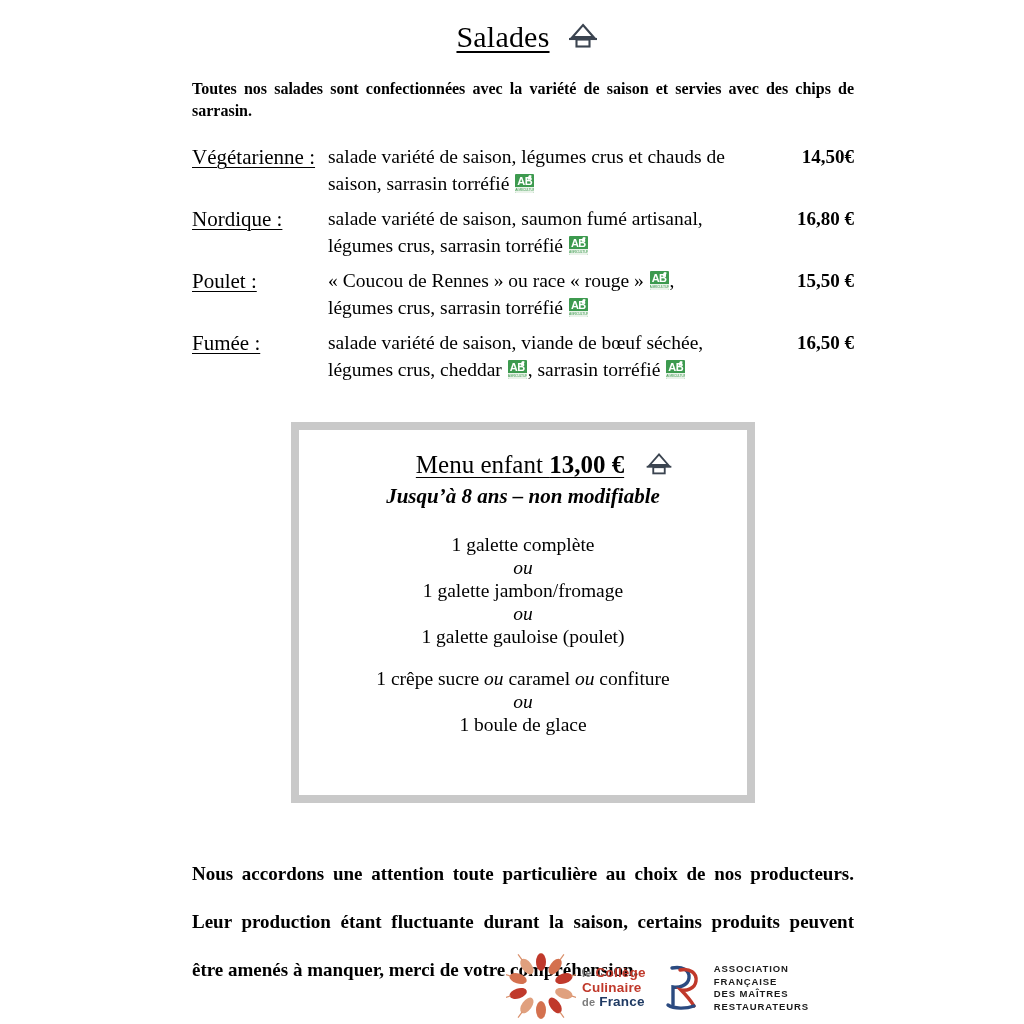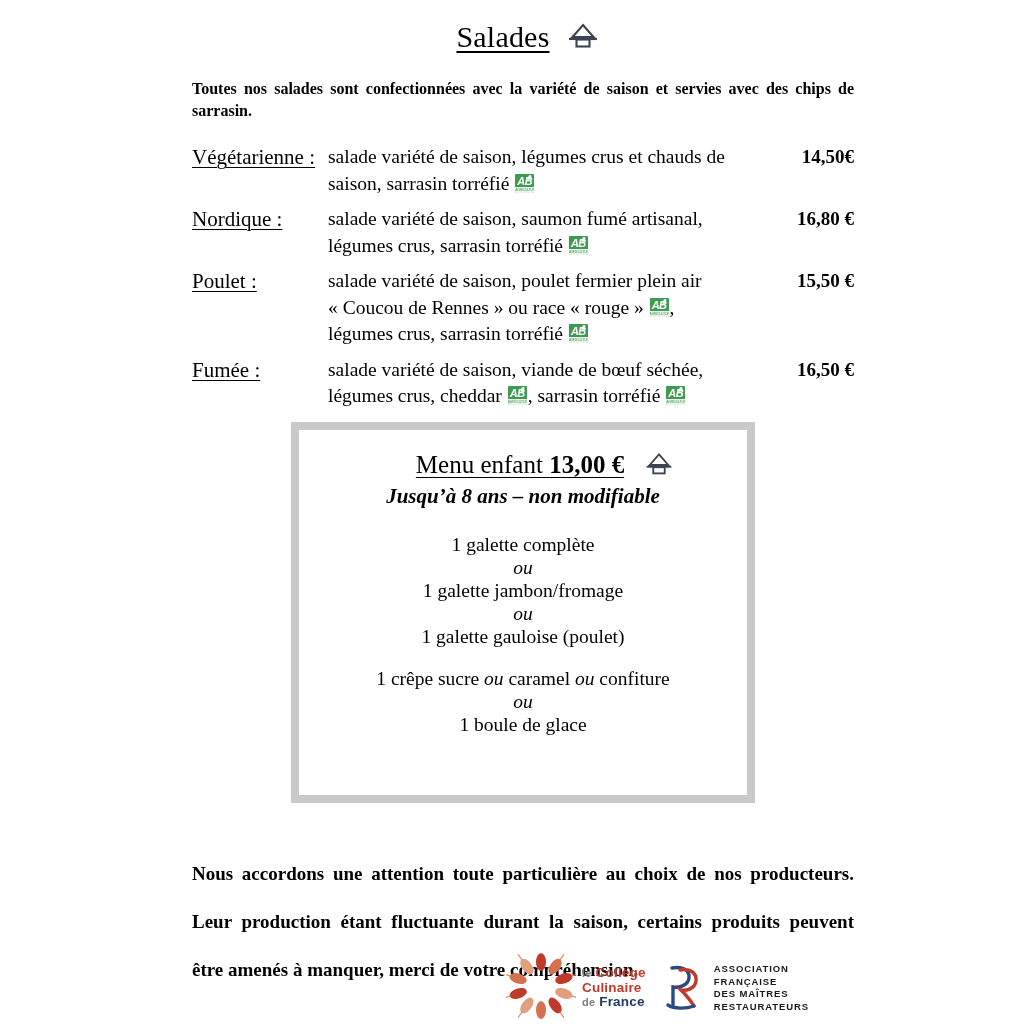--- a/index.html
+++ b/index.html
@@ -111,21 +111,20 @@
     overflow: hidden;
   }
   .ab .ab-letters {
     position: absolute;
     left: 0; right: 0;
     top: 1px;
     text-align: center;
     color: #ffffff;
     font-family: "Liberation Sans", sans-serif;
     font-weight: bold;
-    font-style: italic;
     font-size: 11px;
     line-height: 12px;
     letter-spacing: -0.5px;
   }
   .ab .ab-leaf {
     position: absolute;
     right: 3px;
     top: 1px;
     width: 3px;
     height: 5px;
@@ -283,21 +282,20 @@
       <div class="item-desc">
         <span class="line">salade variété de saison, saumon fumé artisanal,</span>
         <span class="line"><span>légumes crus, sarrasin torréfié </span><span class="ab"><span class="ab-letters">AB</span><span class="ab-leaf"></span><span class="ab-sub">AGRICULTURE BIOLOGIQUE</span></span><span></span></span>
       </div>
       <div class="item-price">16,80 €</div>
     </div>
 
     <div class="item">
       <div class="item-name">Poulet :</div>
       <div class="item-desc">
-        <span class="line">salade variété de saison, poulet fermier plein air</span>
         <span class="line"><span>« Coucou de Rennes » ou race « rouge » </span><span class="ab"><span class="ab-letters">AB</span><span class="ab-leaf"></span><span class="ab-sub">AGRICULTURE BIOLOGIQUE</span></span><span>,</span></span>
         <span class="line"><span>légumes crus, sarrasin torréfié </span><span class="ab"><span class="ab-letters">AB</span><span class="ab-leaf"></span><span class="ab-sub">AGRICULTURE BIOLOGIQUE</span></span><span></span></span>
       </div>
       <div class="item-price">15,50 €</div>
     </div>
 
     <div class="item">
       <div class="item-name">Fumée :</div>
       <div class="item-desc">
         <span class="line">salade variété de saison, viande de bœuf séchée,</span>

